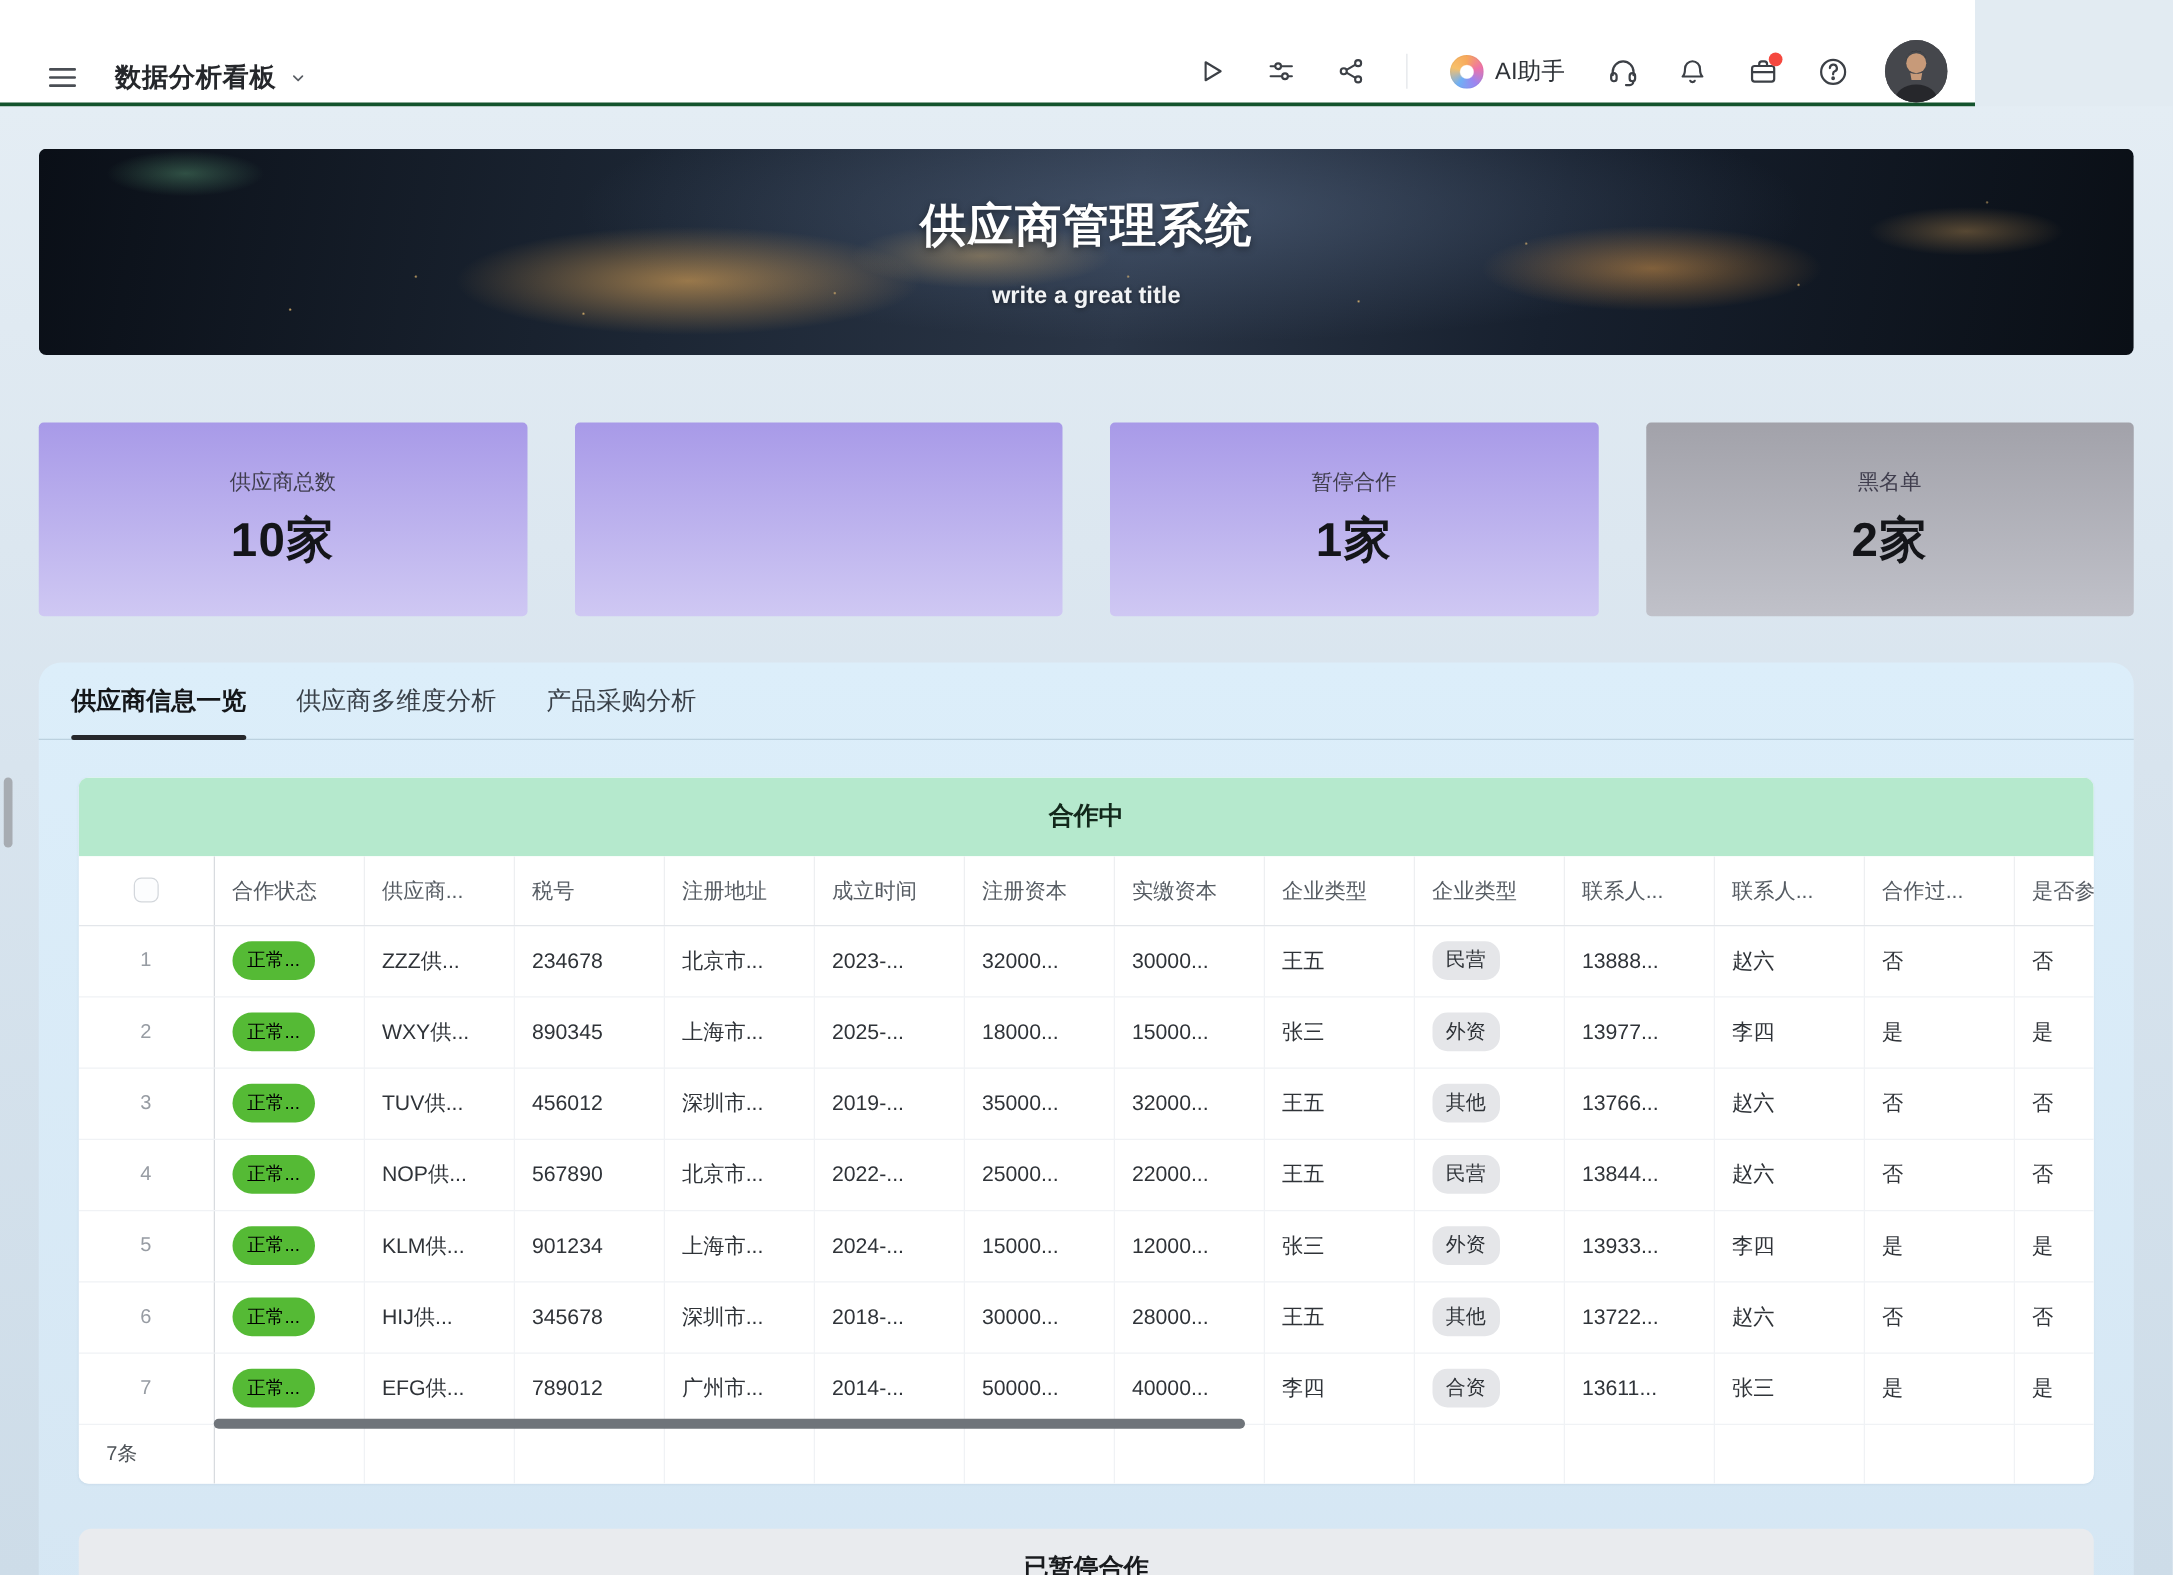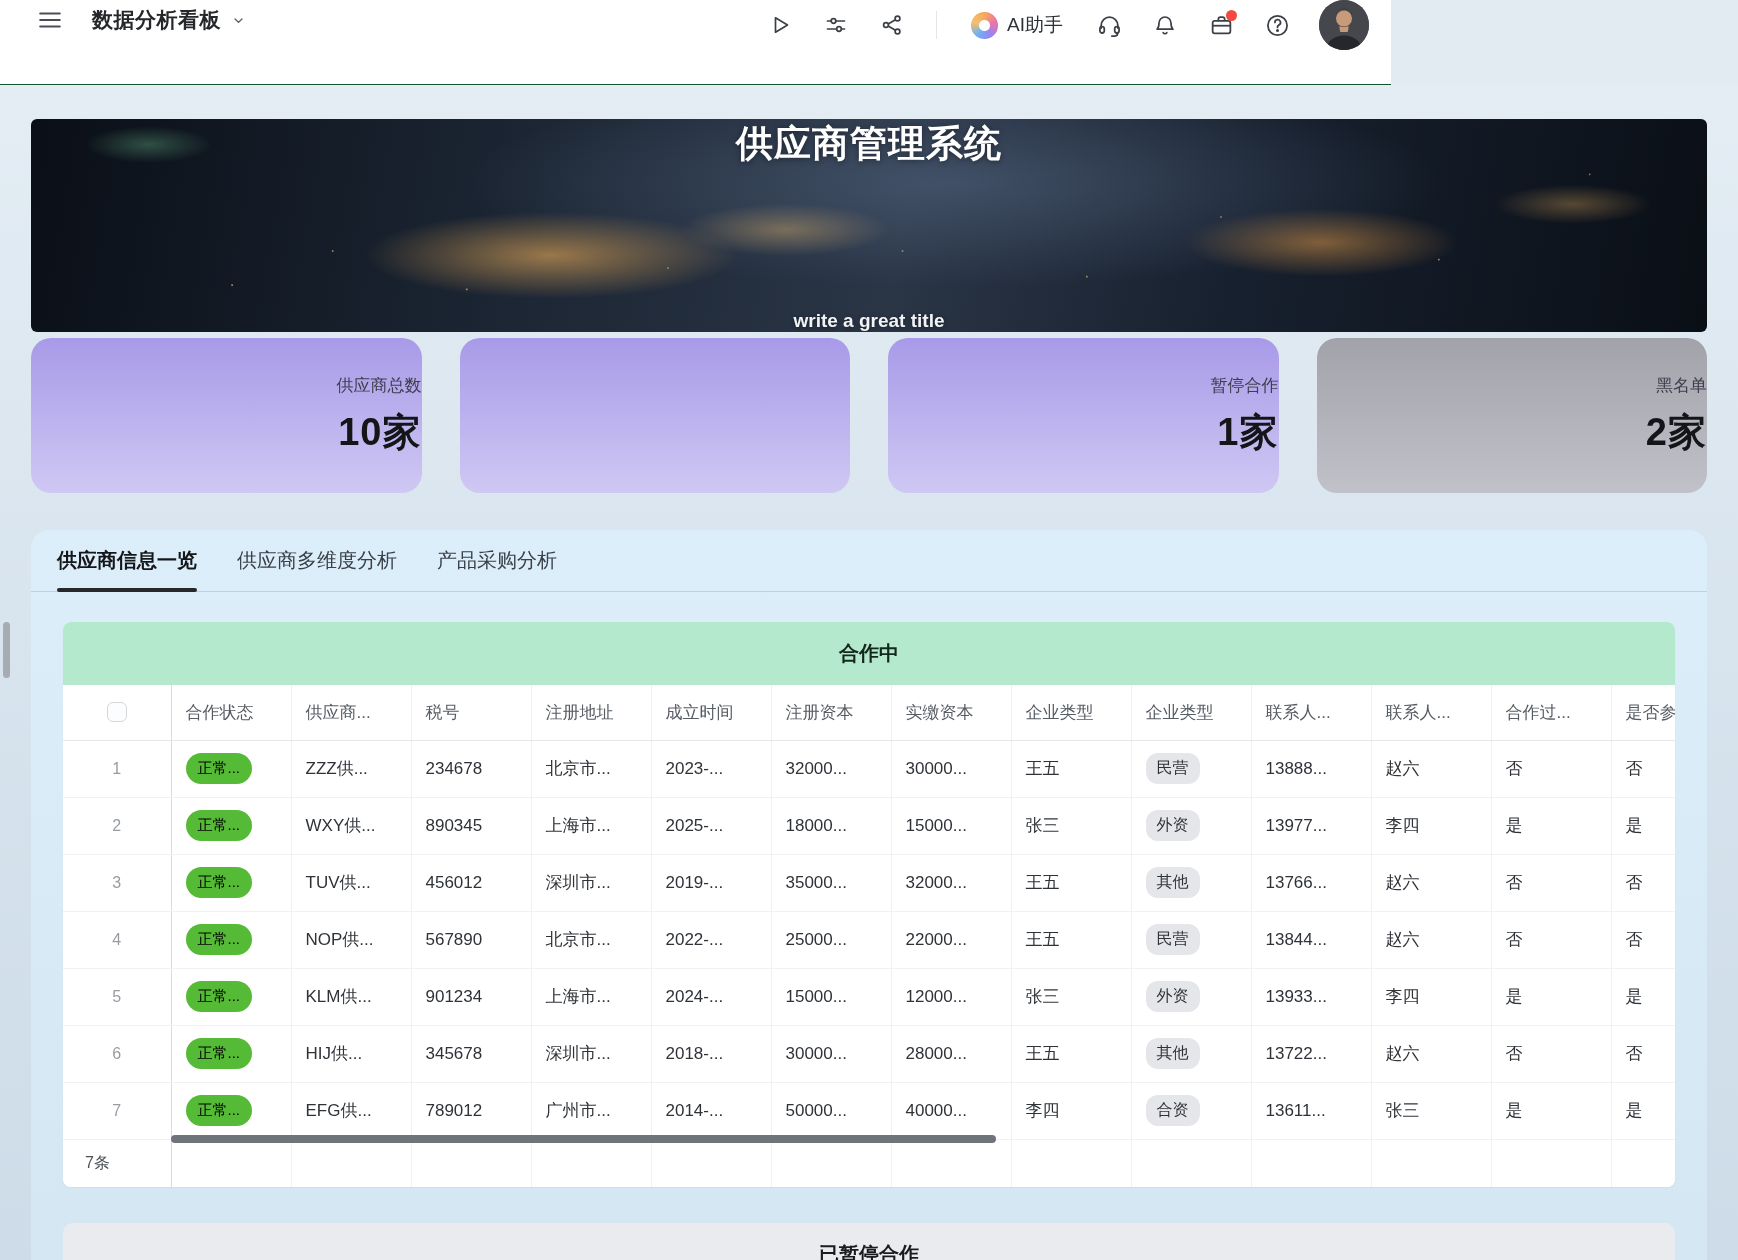--- a/index.html
+++ b/index.html
@@ -1,22 +1,22 @@
 <!DOCTYPE html>
 <html><head>
 <meta charset="utf-8">
 <style>
   * { margin:0; padding:0; box-sizing:border-box; }
   html,body { width:1738px; height:1260px; overflow:hidden;
     font-family:"Liberation Sans","DejaVu Sans",sans-serif; background:#e2ebf2; }
 
   
-  .topbar { position:absolute; left:0; top:0; width:1391px; height:85px; background:#fff;
-    display:flex; align-items:flex-start; justify-content:space-between; padding:0 22px 0 30px;
-    border-bottom:1px solid #14532d; z-index:10; }
+  .topbar { position:absolute; left:0; top:0; width:1580px; height:85px; background:#fff;
+    display:flex; align-items:flex-end; justify-content:space-between; padding:0 22px 0 30px;
+    border-bottom:3px solid #14532d; z-index:10; }
   .tb-left { display:flex; align-items:center; gap:22px; }
   .icon-btn { width:40px; height:40px; display:flex; align-items:center; justify-content:center;
     border-radius:8px; cursor:pointer; position:relative; }
   .tb-title-wrap { display:flex; align-items:center; gap:10px; cursor:pointer; }
   .tb-title { font-size:21px; font-weight:700; color:#25272b; letter-spacing:.5px; }
   .tb-right { display:flex; align-items:center; gap:16px; }
   .tb-divider { width:1px; height:28px; background:#e2e5e9; margin:0 8px; }
   .ai-item { display:flex; align-items:center; gap:9px; cursor:pointer; padding:6px 10px; border-radius:8px; }
   .ai-logo { width:27px; height:27px; border-radius:50%;
     background:radial-gradient(circle at 50% 50%, #ffffff 0 5px, rgba(255,255,255,0) 6px),
@@ -25,22 +25,22 @@
   .ai-label { font-size:19px; color:#2e3237; }
   .red-dot { position:absolute; top:5px; right:4px; width:11px; height:11px; border-radius:50%; background:#f5483f; }
   .avatar { width:50px; height:50px; border-radius:50%; overflow:hidden; margin-left:6px; cursor:pointer;
     background:#45474c; flex:0 0 auto; }
 
   
   .page { position:absolute; left:0; top:85px; width:1738px; height:1175px; overflow:hidden;
     background:linear-gradient(180deg,#e4edf4 0%, #d8e4ee 45%, #cddce8 100%); }
 
   
-  .banner { position:absolute; left:31px; top:34px; width:1676px; height:213px; border-radius:6px;
-    overflow:hidden; display:flex; flex-direction:column; align-items:center; justify-content:space-between;
+  .banner { position:absolute; left:31px; top:34px; width:1676px; height:165px; border-radius:6px;
+    overflow:hidden; display:flex; flex-direction:column; align-items:center; justify-content:center;
     gap:20px; transform:translateZ(0);
     background:
       radial-gradient(ellipse 90px 26px at 7% 12%, rgba(110,190,140,.35), rgba(110,190,140,0) 70%),
       radial-gradient(ellipse 300px 70px at 31% 64%, rgba(255,186,92,.55), rgba(255,186,92,0) 62%),
       radial-gradient(ellipse 160px 40px at 45% 52%, rgba(255,200,110,.35), rgba(255,200,110,0) 65%),
       radial-gradient(ellipse 220px 55px at 77% 58%, rgba(255,172,74,.45), rgba(255,172,74,0) 62%),
       radial-gradient(ellipse 120px 30px at 92% 40%, rgba(255,190,100,.30), rgba(255,190,100,0) 65%),
       radial-gradient(ellipse 700px 150px at 55% 30%, rgba(96,116,146,.45), rgba(96,116,146,0) 70%),
       linear-gradient(100deg,#0a0f17 0%, #1c2634 30%, #2a3546 52%, #17202e 72%, #0a0f16 100%); }
   .banner::before { content:""; position:absolute; inset:0; pointer-events:none;
@@ -54,21 +54,21 @@
       radial-gradient(circle 2px at 71% 46%, rgba(255,205,120,.7), transparent 70%),
       radial-gradient(circle 2px at 84% 66%, rgba(255,205,120,.8), transparent 70%),
       radial-gradient(circle 2px at 93% 26%, rgba(255,205,120,.6), transparent 70%); }
   .banner-title { font-size:37px; font-weight:700; color:#ffffff; letter-spacing:1px; z-index:1;
     text-shadow:0 1px 6px rgba(0,0,0,.45); }
   .banner-subtitle { font-size:19px; font-weight:600; color:#f1f3f5; z-index:1;
     text-shadow:0 1px 4px rgba(0,0,0,.4); }
 
   
   .stats { position:absolute; left:31px; top:253px; width:1676px; display:flex; gap:38px; }
-  .stat-card { flex:1; height:155px; border-radius:20px; text-align:right; padding-top:36px; cursor:pointer;
+  .stat-card { flex:1; height:155px; border-radius:4px; text-align:center; padding-top:36px; cursor:pointer;
     background:linear-gradient(180deg,#a89ae8 0%, #cfc8f3 100%); }
   .stat-card.gray { background:linear-gradient(180deg,#a2a2aa 0%, #c0c1c9 100%); }
   .stat-label { font-size:17px; color:#3f3d4d; }
   .stat-value { font-size:38px; font-weight:800; color:#141519; margin-top:10px; letter-spacing:1px; }
 
   
   .panel { position:absolute; left:31px; top:445px; width:1676px; height:790px;
     border-radius:18px 18px 0 0; background:linear-gradient(180deg,#dceefa 0%, #d5e6f3 100%); }
   .tabs-row { display:flex; gap:40px; padding:0 26px; height:62px; align-items:center;
     border-bottom:1px solid rgba(122,148,168,.32); }

